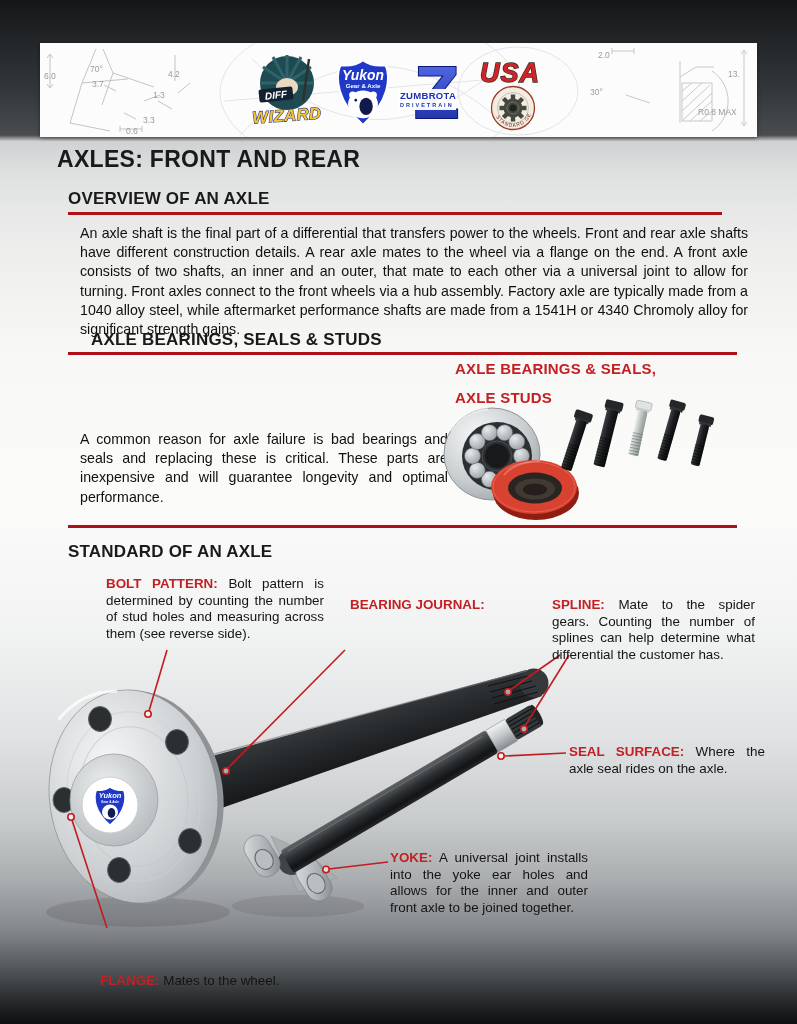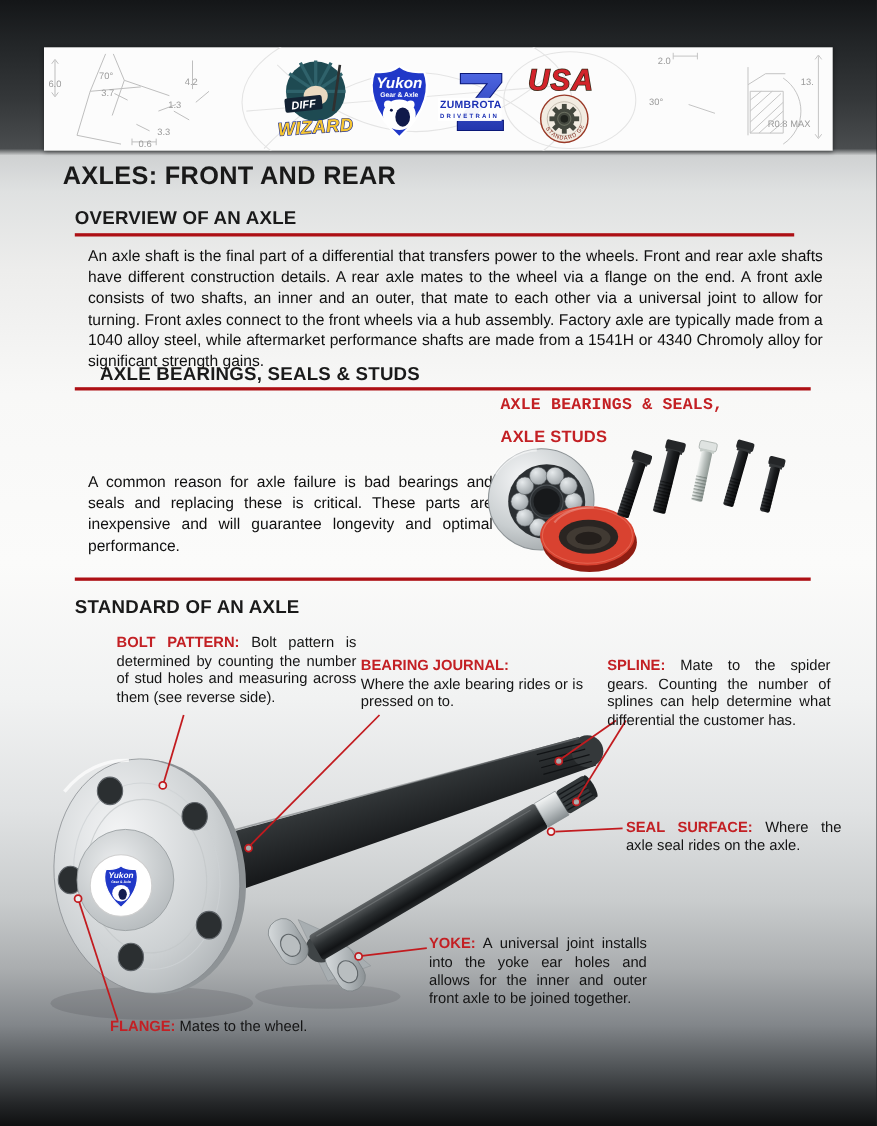--- a/index.html
+++ b/index.html
@@ -15,22 +15,22 @@
   .banner{position:absolute;left:40px;top:43px;width:717px;height:94px;background:#fcfcfc;box-shadow:0 1px 4px rgba(0,0,0,.45);}
   .banner svg{position:absolute;left:0;top:0;}
   .logo{position:absolute;}
   .title{position:absolute;left:57px;top:146px;font-size:23px;font-weight:800;color:#191919;letter-spacing:.3px;}
   .h2{position:absolute;font-size:17px;font-weight:800;color:#1a1a1a;letter-spacing:.2px;}
   .rule{position:absolute;height:3px;background:#ad1015;}
   .body-text{position:absolute;font-size:14.2px;line-height:1.35;color:#101010;text-align:justify;}
   .img-label{position:absolute;font-size:15px;font-weight:800;color:#c32024;letter-spacing:.2px;}
   .callout{position:absolute;font-size:13.4px;line-height:1.24;color:#141414;text-align:justify;}
   .callout .term{color:#c32024;font-weight:700;}
-  .callout .block-term{display:block;}
-  .nowrap{white-space:nowrap;text-align:center;}
+  .callout .block-term{display:block;margin-left:22px;}
+  .nowrap{white-space:nowrap;text-align:center;margin-top:48px;}
   svg text{font-family:"Liberation Sans",sans-serif;}
   .tech-label{fill:#9b9b9b;font-size:8.5px;}
 </style>
 </head>
 <body>
 
 <div class="page">
 
   <div class="banner">
     <svg width="717" height="94" viewBox="0 0 717 94">
@@ -176,21 +176,21 @@
 
   <div class="title">AXLES: FRONT AND REAR</div>
 
   <div class="h2" style="left:68px;top:189px;">OVERVIEW OF AN AXLE</div>
   <div class="rule" style="left:68px;top:212px;width:654px;"></div>
   <div class="body-text" style="left:80px;top:224px;width:668px;">An axle shaft is the final part of a differential that transfers power to the wheels. Front and rear axle shafts have different construction details. A rear axle mates to the wheel via a flange on the end. A front axle consists of two shafts, an inner and an outer, that mate to each other via a universal joint to allow for turning. Front axles connect to the front wheels via a hub assembly. Factory axle are typically made from a 1040 alloy steel, while aftermarket performance shafts are made from a 1541H or 4340 Chromoly alloy for significant strength gains.</div>
 
   <div class="h2" style="left:68px;top:330px;margin-left:23px;">AXLE BEARINGS, SEALS &amp; STUDS</div>
   <div class="rule" style="left:68px;top:352px;width:669px;"></div>
   <div class="body-text" style="left:80px;top:430px;width:368px;">A common reason for axle failure is bad bearings and seals and replacing these is critical.  These parts are inexpensive and will guarantee longevity and optimal performance.</div>
-  <div class="img-label" style="left:455px;top:360px;font-family:Liberation Mono, monospace;">AXLE BEARINGS &amp; SEALS,</div>
+  <div class="img-label" style="left:455px;top:360px;">AXLE BEARINGS &amp; SEALS,</div>
   <div class="img-label" style="left:455px;top:389px;">AXLE STUDS</div>
 
   <svg style="position:absolute;left:422px;top:383px;" width="340" height="140" viewBox="0 0 340 140">
     <defs>
       <radialGradient id="silverRad" cx=".35" cy=".3" r=".9">
         <stop offset="0" stop-color="#f6f7f8"></stop>
           <stop offset=".55" stop-color="#c9ced0"></stop>
           <stop offset="1" stop-color="#8f9598"></stop>
       </radialGradient>
       <radialGradient id="rollG" cx=".35" cy=".3" r=".9">
@@ -410,21 +410,20 @@
     </g>
   </svg>
 
   <div class="callout" style="left:94px;top:576px;width:218px;margin-left:12px;">
     <span class="term">BOLT PATTERN:</span>
     <span>Bolt pattern is determined by counting the number of stud holes and measuring across them (see reverse side).</span>
   </div>
 
   <div class="callout" style="left:328px;top:597px;width:202px;">
     <span class="term block-term">BEARING JOURNAL:</span>
-    <span>Where the axle bearing rides or is pressed on to.</span>
   </div>
 
   <div class="callout" style="left:552px;top:597px;width:203px;">
     <span class="term">SPLINE:</span>
     <span>Mate to the spider gears. Counting the number of splines can help determine what differential the customer has.</span>
   </div>
 
   <div class="callout" style="left:569px;top:744px;width:196px;">
     <span class="term">SEAL SURFACE:</span>
     <span>Where the axle seal rides on the axle.</span>

